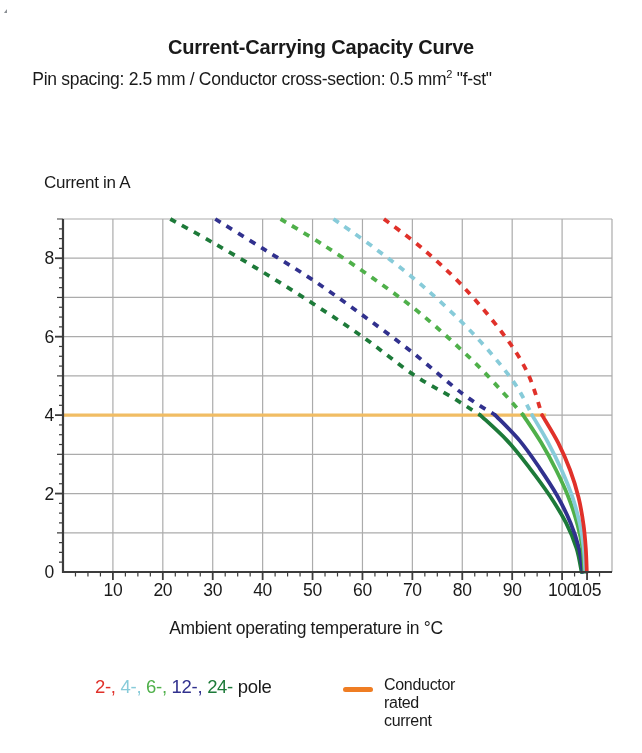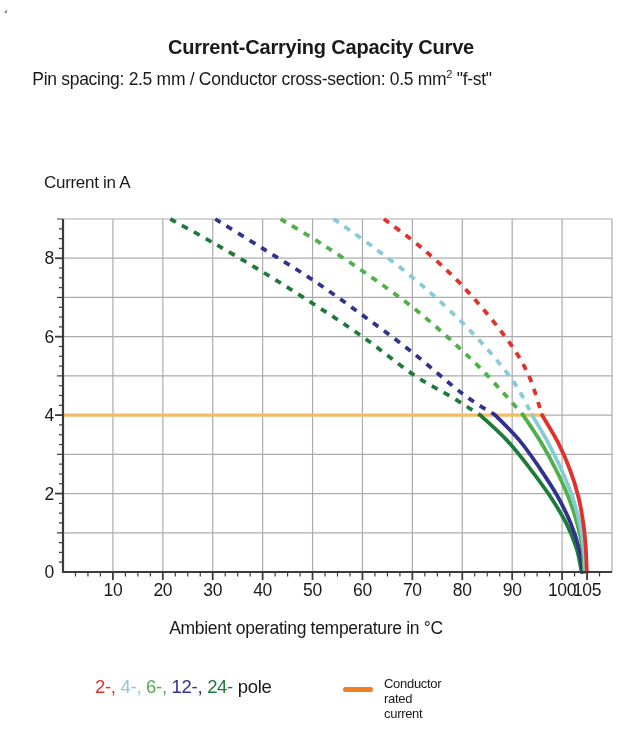--- a/index.html
+++ b/index.html
@@ -13,21 +13,21 @@
   .subtitle sup{font-size:11px;}
   .basis{position:absolute;left:0;top:99px;width:642px;text-align:center;
          font-size:17.5px;letter-spacing:-0.3px;}
   .y-axis-title{position:absolute;left:44px;top:173px;font-size:17px;letter-spacing:-0.3px;}
   .x-axis-title{position:absolute;left:0;top:618px;width:612px;text-align:center;
                 font-size:17.5px;letter-spacing:-0.3px;}
   #chart{position:absolute;left:0;top:0;width:642px;height:753px;}
   .legend-poles{position:absolute;left:56px;top:676px;font-size:18.5px;letter-spacing:-0.3px;white-space:pre;margin-left:39px;}
   .legend-rated{position:absolute;left:0;top:0;}
   .rated-swatch{position:absolute;left:343px;top:687px;width:30px;height:5px;border-radius:2.5px;}
-  .rated-label{position:absolute;left:384px;top:676px;font-size:13px;letter-spacing:-0.3px;}
+  .rated-label{position:absolute;left:384px;top:676px;font-size:16px;letter-spacing:-0.3px;}
 </style>
 </head>
 <body>
 
 <div class="page">
 
   <div class="corner-artifact" style="background: rgb(139, 144, 149);"></div>
 
   <div class="title">Current-Carrying Capacity Curve</div>
 

